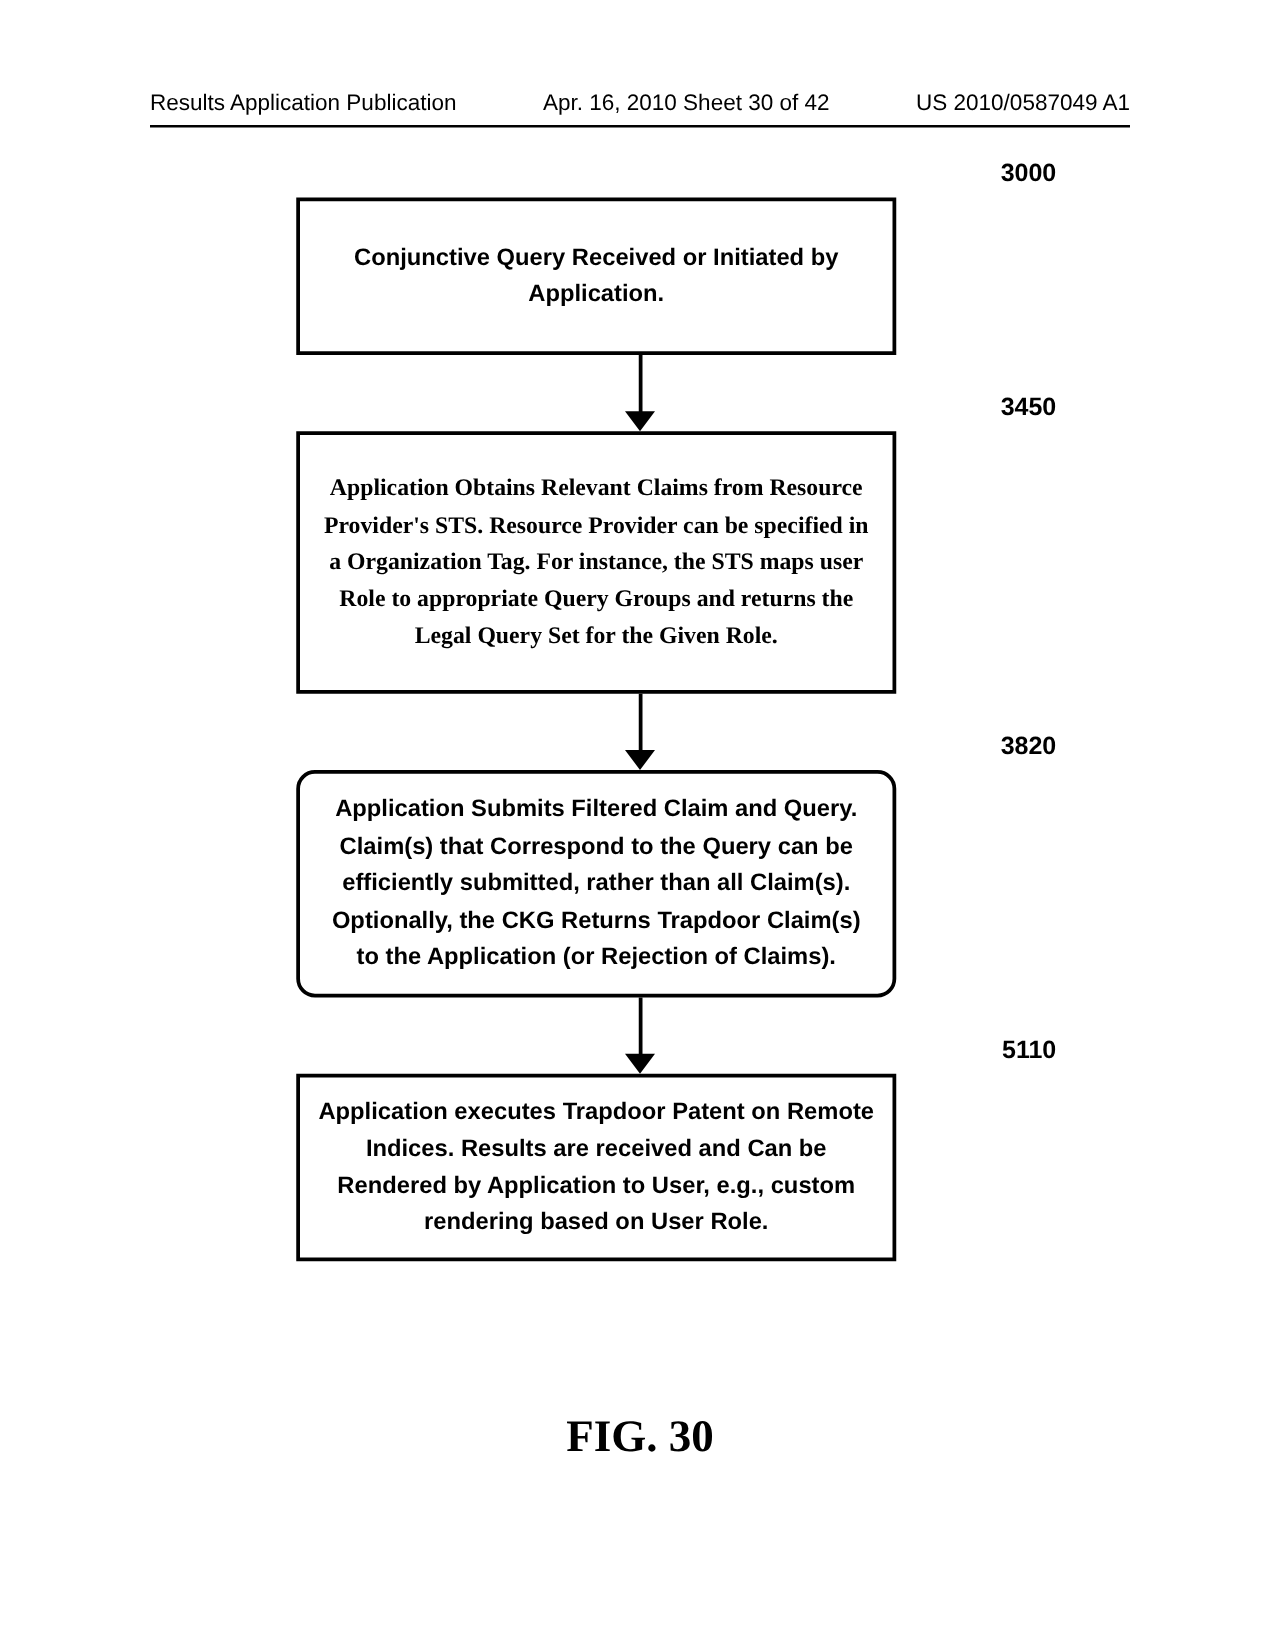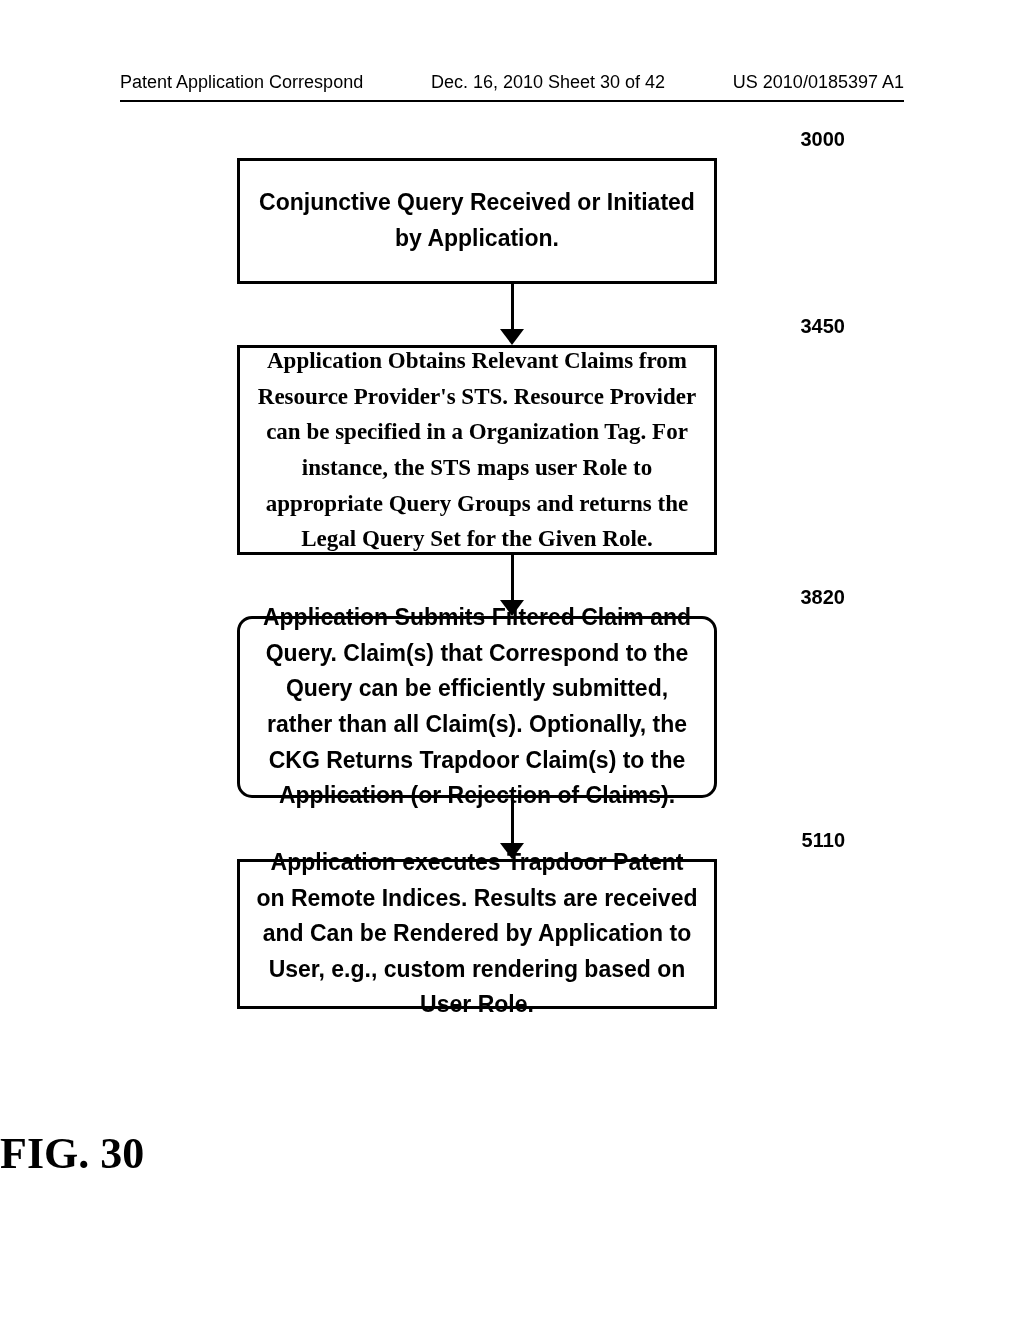--- a/index.html
+++ b/index.html
@@ -53,21 +53,21 @@
   }
   .box {
     width: 480px;
     border: 3px solid #000;
     padding: 16px 14px;
     display: flex;
     align-items: center;
     justify-content: center;
   }
   .box-text {
-    font-size: 23px;
+    font-size: 19px;
     font-weight: bold;
     color: #000;
     text-align: center;
     line-height: 1.55;
   }
   .h0 { height: 126px; }
   .h1 { height: 210px; font-family: Liberation Serif, serif; }
   .h2 { height: 182px; border-radius: 15px; }
   .h3 { height: 150px; }
   .arrow {
@@ -86,33 +86,34 @@
     border-left: 12px solid transparent;
     border-right: 12px solid transparent;
     border-top: 16px solid #000;
     margin-top: -1px;
   }
   .figcap {
     position: absolute;
     top: 1128px;
     left: 0;
     width: 100%;
+    text-align: center;
     font-family: "Times New Roman", Times, serif;
-    font-size: 44px;
+    font-size: 36px;
     font-weight: bold;
     color: #000;
   }
 </style>
 </head>
 <body>
 
 <div class="header">
-  <span>Patent Application Correspond</span>
-  <span>Dec. 16, 2010  Sheet 30 of 42</span>
-  <span>US 2010/0185397 A1</span>
+  <span>Results Application Publication</span>
+  <span>Apr. 16, 2010  Sheet 30 of 42</span>
+  <span>US 2010/0587049 A1</span>
 </div>
 <div class="rule"></div>
 
 <div class="flow">
 
   <div class="step">
     <div class="ref">3000</div>
     <div class="box h0">
       <div class="box-text">Conjunctive Query Received or Initiated by Application.</div>
     </div>

